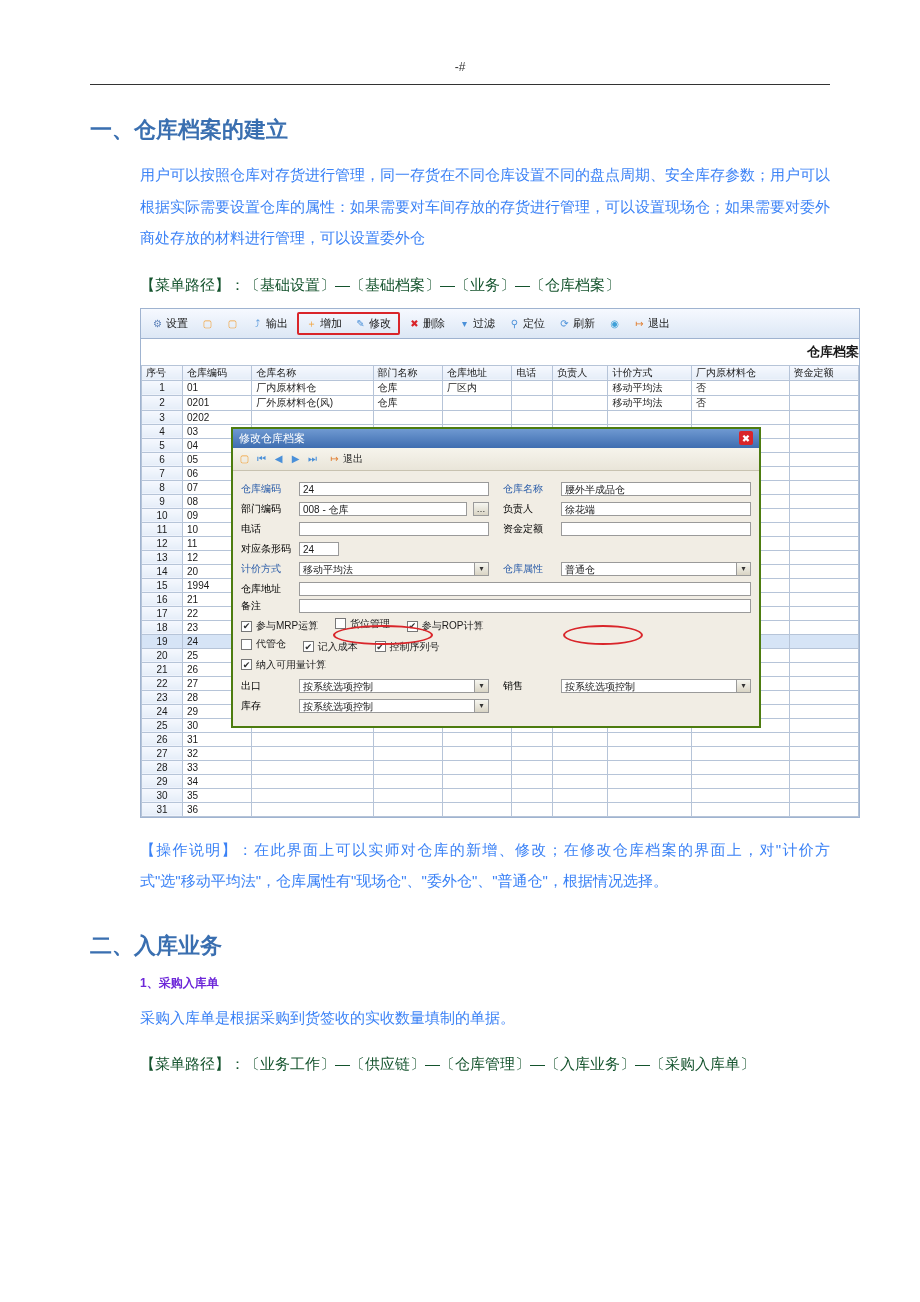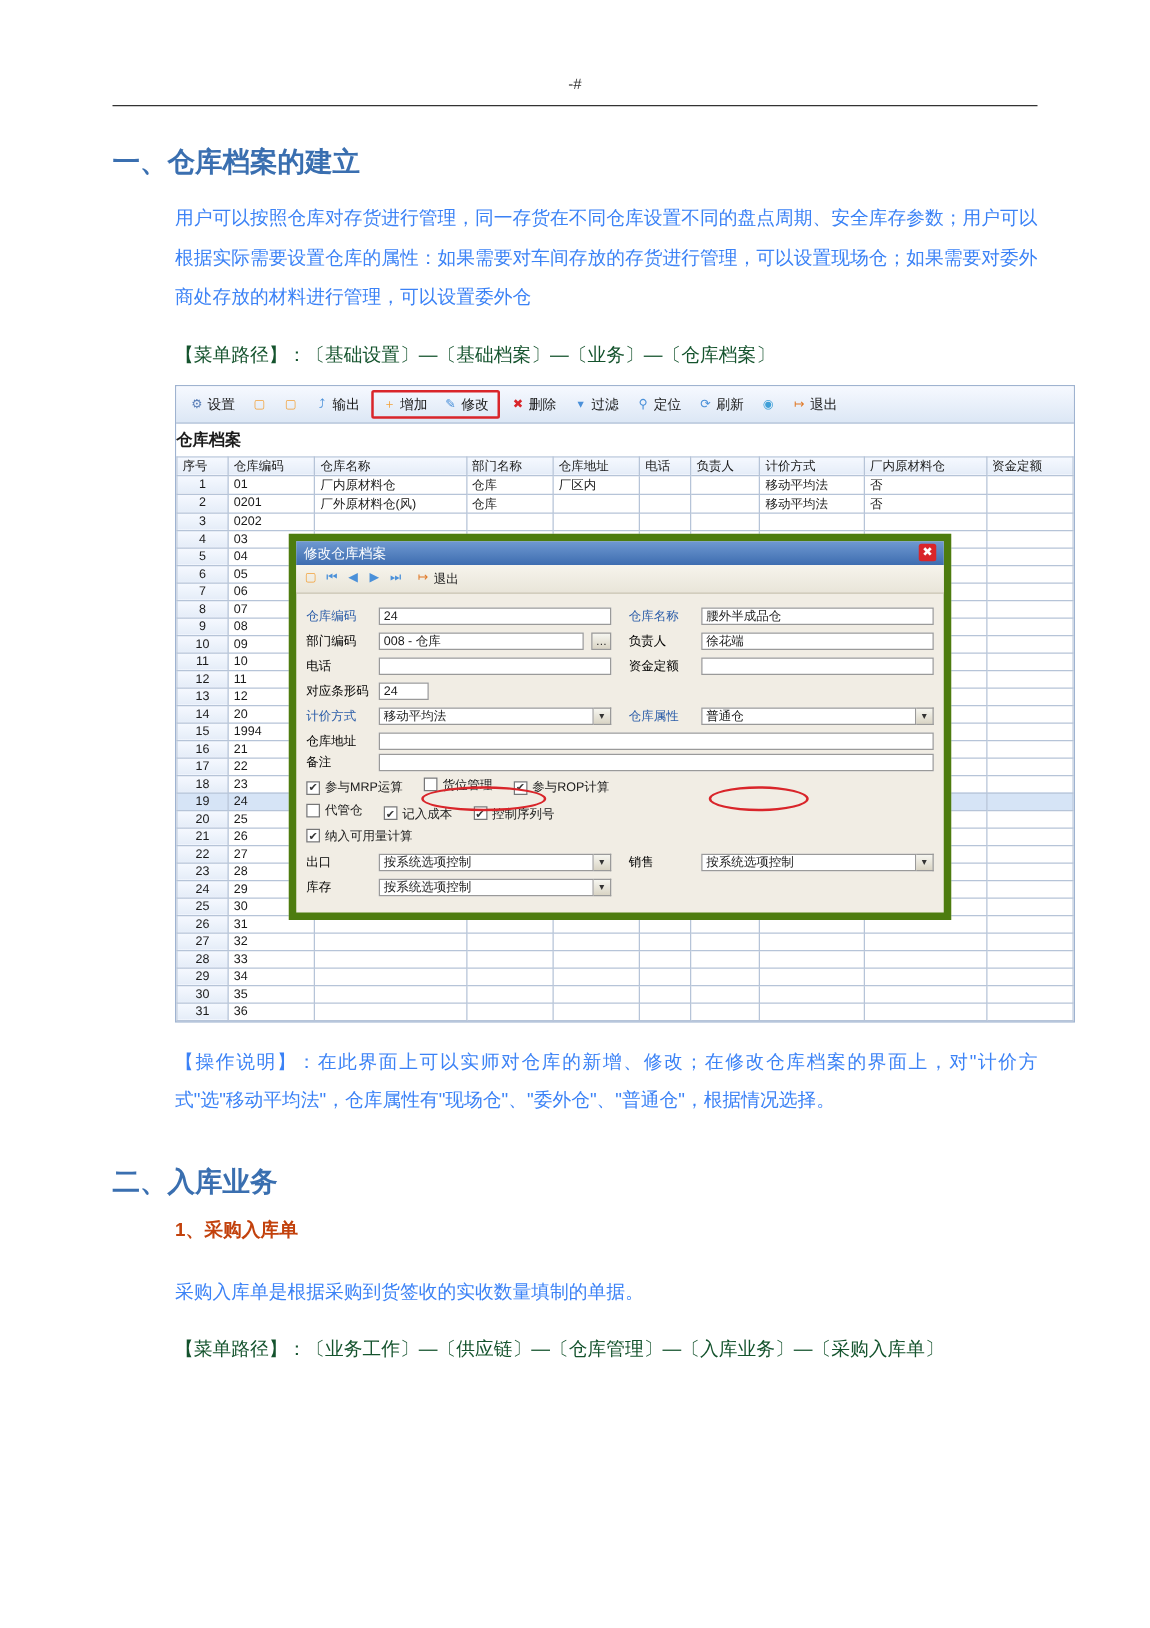--- a/index.html
+++ b/index.html
@@ -39,24 +39,24 @@
     text-align: justify;
     color: #3b82f6;
   }
   .body-text-b {
     margin: 16px 90px 8px 140px;
     font-size: 15px;
     line-height: 2.0;
     color: #14532d;
   }
   .subhead {
-    margin: 10px 90px 24px 140px;
-    font-size: 15px;
+    margin: 10px 90px 10px 140px;
+    font-size: 12px;
     font-weight: 700;
-    color: #c2410c;
+    color: #6d28d9;
   }
 
   
   .shot {
     margin: 6px 60px 6px 140px;
     border: 1px solid #9fb3d0;
     background: #eef1f6;
     font-size: 11px;
     color: #1a1a1a;
     position: relative;
@@ -105,21 +105,21 @@
   .ico-del    { color: #d9252a; }
   .ico-filter { color: #4a90d9; }
   .ico-loc    { color: #4a90d9; }
   .ico-ref    { color: #4a90d9; }
   .ico-exit   { color: #e07b2a; }
   .ico-ok     { color: #3fa0d8; }
   .ico-nav    { color: #4a90d9; }
   .ico-close  { color: #fff; }
 
   .shot-title {
-    text-align: left;
+    text-align: right;
     font-size: 13px;
     font-weight: 700;
     padding: 4px 0;
     background: #fff;
   }
 
   
   .tbl-scroll { overflow: hidden; }
   table.grid {
     border-collapse: collapse;
@@ -145,21 +145,21 @@
   }
   table.grid tr.sel td { background: #d6e4f6; }
 
   
   .dialog {
     position: absolute;
     left: 90px;
     top: 62px;
     width: 530px;
     background: #f1ede4;
-    border: 6px solid #4d7c0f;
+    border: 2px solid #4d7c0f;
     font-size: 10px;
   }
   .dlg-title {
     background: linear-gradient(#6f99d1, #3e6db0);
     color: #fff;
     padding: 2px 6px;
     display: flex;
     justify-content: space-between;
     align-items: center;
     font-size: 11px;

